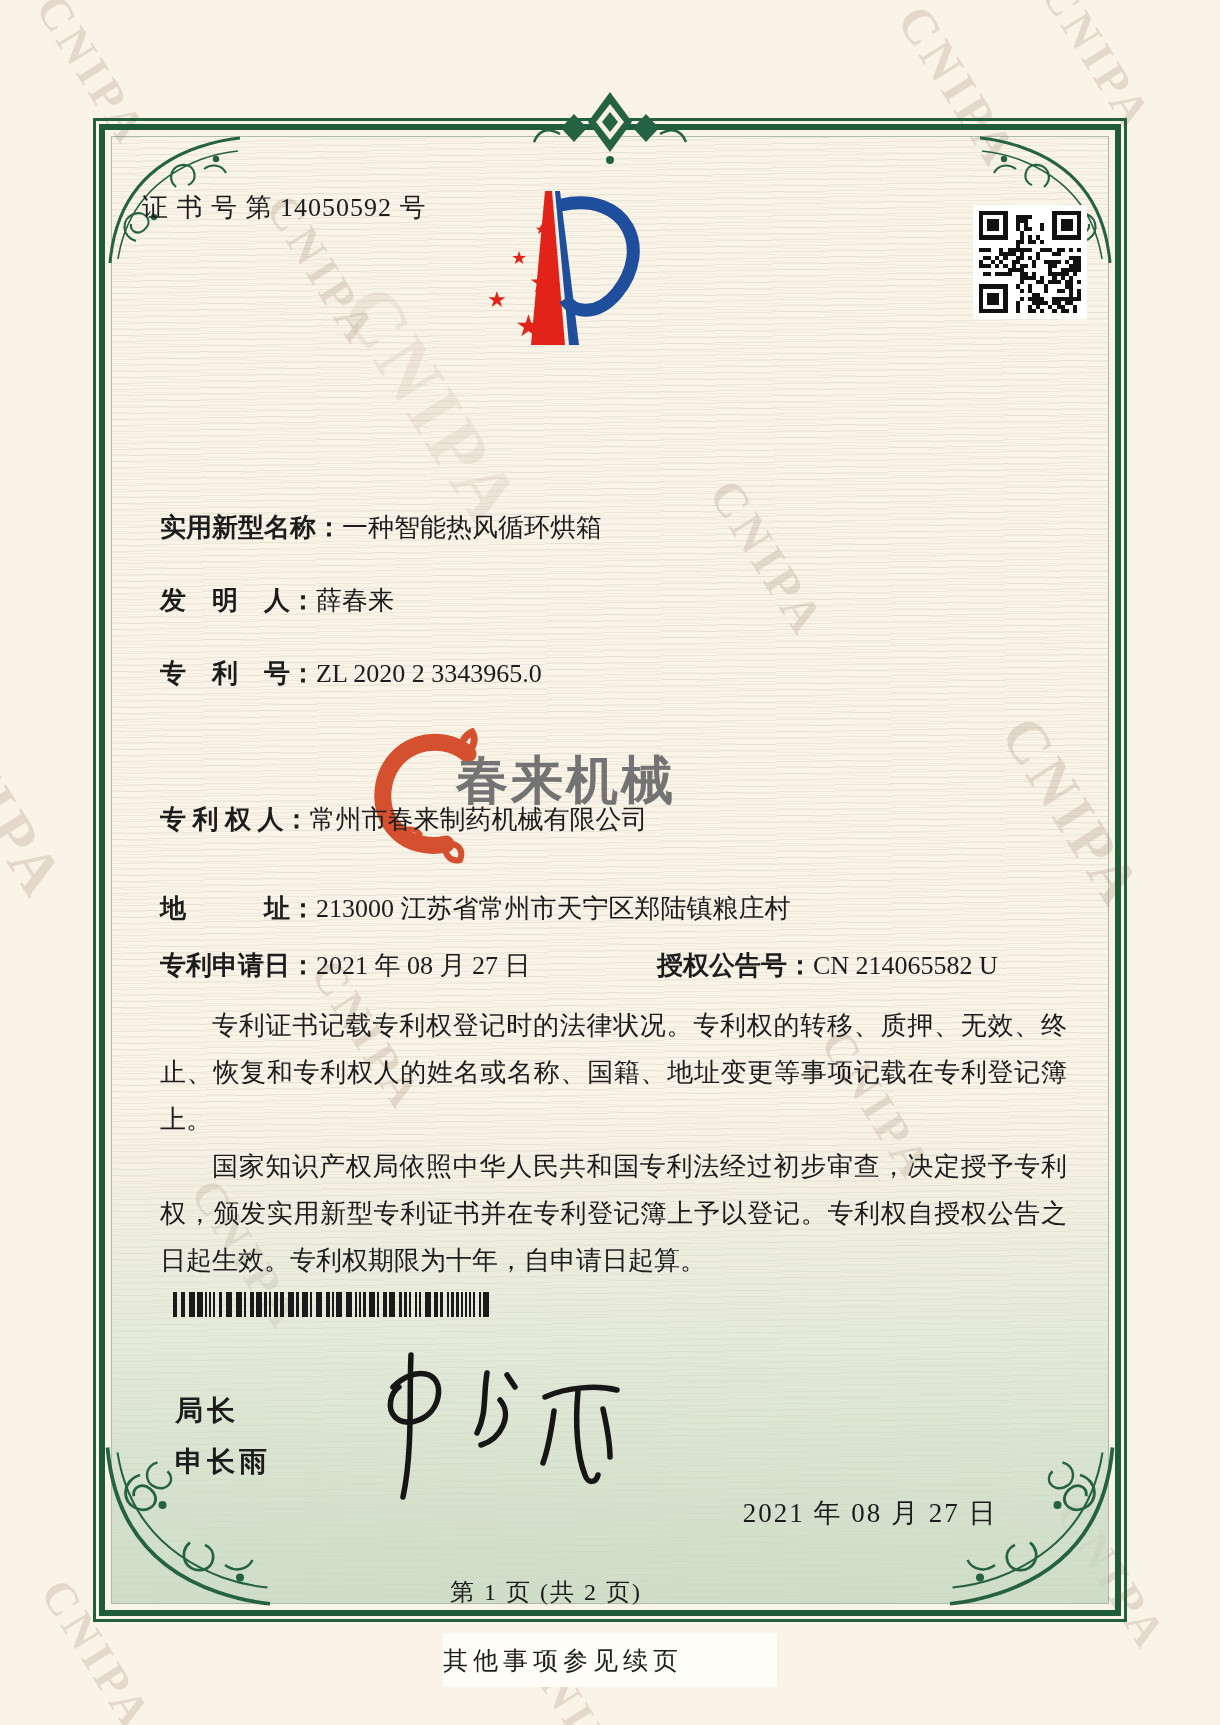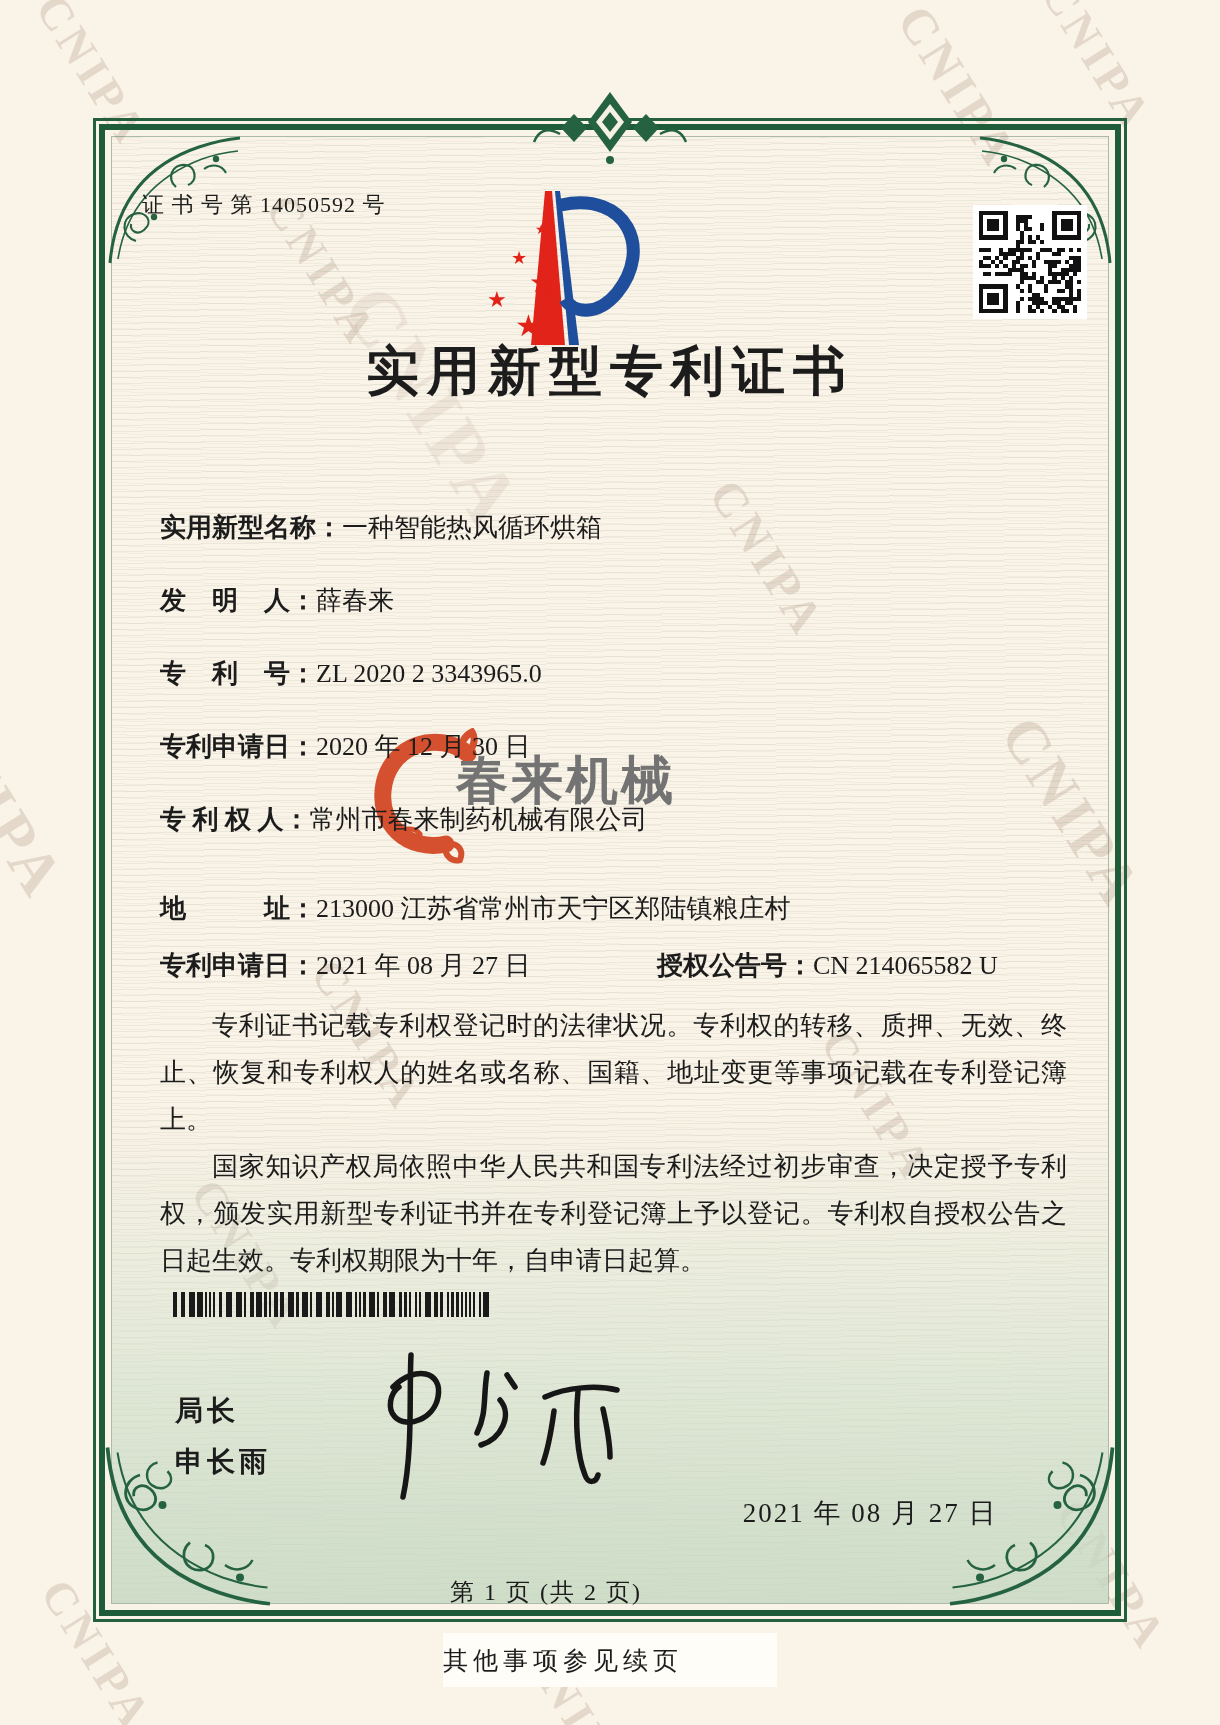--- a/index.html
+++ b/index.html
@@ -45,21 +45,21 @@
       rgba(196,216,193,0.8) 100%);
   }
   .corner{ position:absolute; width:140px; height:140px; z-index:3; }
   .corner.tl{ left:8px;  top:8px; }
   .corner.tr{ right:8px; top:8px;  transform:scaleX(-1); }
   .corner.bl{ left:4px;  bottom:4px; width:175px; height:175px; transform:scaleY(-1); }
   .corner.br{ right:4px; bottom:4px; width:175px; height:175px; transform:scale(-1,-1); }
   .crest{ position:absolute; left:530px; top:86px; width:160px; height:84px; z-index:3; }
   
   #content{ position:absolute; inset:0; z-index:4; }
-  .cert-no{ position:absolute; left:142px; top:190px; font-size:22px; letter-spacing:1px; }
+  .cert-no{ position:absolute; left:142px; top:190px; font-size:26px; letter-spacing:1px; }
   .logo{ position:absolute; left:475px; top:183px; width:175px; height:168px; }
   .logo .star{ position:absolute; color:#e2231a; line-height:1; }
   .qr{ position:absolute; left:973px; top:205px; width:114px; height:114px; background:#ffffff; padding:6px; }
   .qr svg{ width:100%; height:100%; display:block; }
   .title{
     position:absolute; left:0; top:336px; width:100%;
     text-align:center; font-size:53px; font-weight:bold; letter-spacing:8px;
   }
   .row{ position:absolute; left:160px; font-size:26px; white-space:nowrap; }
   .row .lbl{ display:inline-block;font-weight:bold; }
@@ -392,33 +392,29 @@
         <rect x="2" y="2" width="3" height="3" fill="#111"></rect>
         <rect x="18" y="0" width="7" height="7" fill="#111"></rect>
         <rect x="19" y="1" width="5" height="5" fill="#fff"></rect>
         <rect x="20" y="2" width="3" height="3" fill="#111"></rect>
         <rect x="0" y="18" width="7" height="7" fill="#111"></rect>
         <rect x="1" y="19" width="5" height="5" fill="#fff"></rect>
         <rect x="2" y="20" width="3" height="3" fill="#111"></rect>
       </svg>
   </div>
 
-  <div class="title">实用新型专利证书</div>
 
   <div class="row" style="top:510px;">
     <span class="lbl">实用新型名称：</span><span class="val">一种智能热风循环烘箱</span>
   </div>
   <div class="row" style="top:583px;">
     <span class="lbl">发　明　人：</span><span class="val">薛春来</span>
   </div>
   <div class="row" style="top:656px;">
     <span class="lbl">专　利　号：</span><span class="val">ZL 2020 2 3343965.0</span>
-  </div>
-  <div class="row" style="top:729px;">
-    <span class="lbl">专利申请日：</span><span class="val">2020 年 12 月 30 日</span>
   </div>
   <div class="row" style="top:802px;">
     <span class="lbl">专 利 权 人：</span><span class="val">常州市春来制药机械有限公司</span>
   </div>
   <div class="row" style="top:891px;">
     <span class="lbl">地　　　址：</span><span class="val">213000 江苏省常州市天宁区郑陆镇粮庄村</span>
   </div>
   <div class="row row2col" style="top:948px; width:907px;">
     <span>
       <span class="lbl">专利申请日：</span><span class="val">2021 年 08 月 27 日</span>

